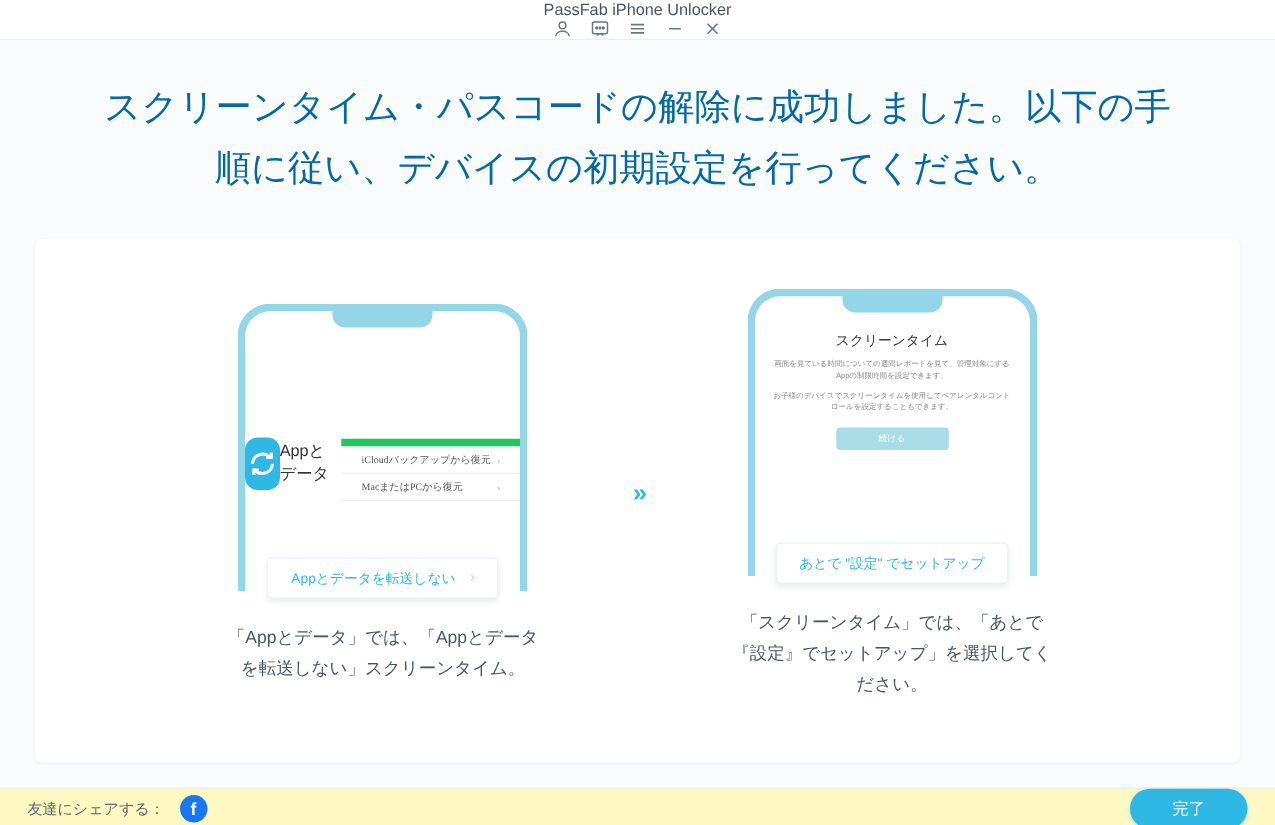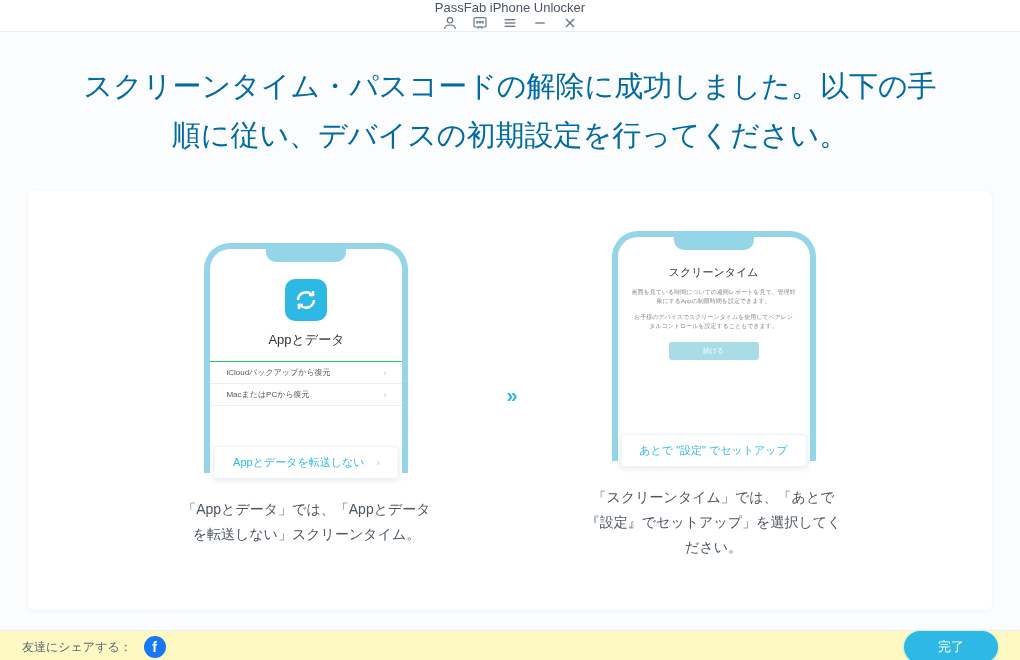--- a/index.html
+++ b/index.html
@@ -57,21 +57,21 @@
 }
 
 .step {
   display: flex;
   flex-direction: column;
   align-items: center;
   width: 280px;
 }
 
 .phone {
-  width: 204px;
+  width: 232px;
   height: 230px;
   position: relative;
   margin-bottom: 24px;
 }
 .phone-frame {
   width: 100%; height: 100%;
   border: 6px solid #95d5e8;
   border-bottom: none;
   border-radius: 26px 26px 0 0;
   background: #fff;
@@ -82,38 +82,39 @@
   position: absolute;
   top: -3px; left: 50%;
   transform: translateX(-50%);
   width: 80px; height: 16px;
   background: #95d5e8;
   border-radius: 0 0 10px 10px;
 }
 .phone-inner {
   padding: 30px 0 0;
   display: flex;
-  flex-direction: column;
+  flex-direction: row;
   align-items: center;
   height: 100%;
 }
 .app-icon-box {
   width: 42px; height: 42px;
   background: #2eb8e6;
   border-radius: 10px;
   display: flex; align-items: center; justify-content: center;
   margin-bottom: 10px;
 }
 .app-icon-box svg { width: 24px; height: 24px; }
 .phone-title {
   font-size: 13px; color: #333; margin-bottom: 12px;
 }
 .phone-list {
   width: 100%;
-  border-top: 1px solid #22c55e;
+  border-top: 6px solid #22c55e;
+  font-family: Liberation Serif, serif;
 }
 .phone-row {
   height: 22px;
   display: flex; align-items: center;
   justify-content: space-between;
   padding: 0 16px;
   font-size: 8px;
   color: #555;
   border-bottom: 1px solid #eee;
 }

